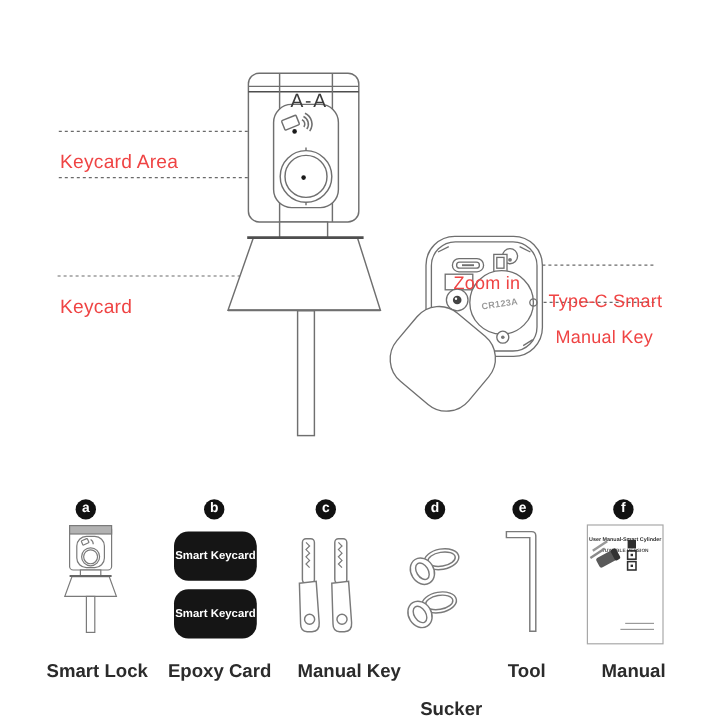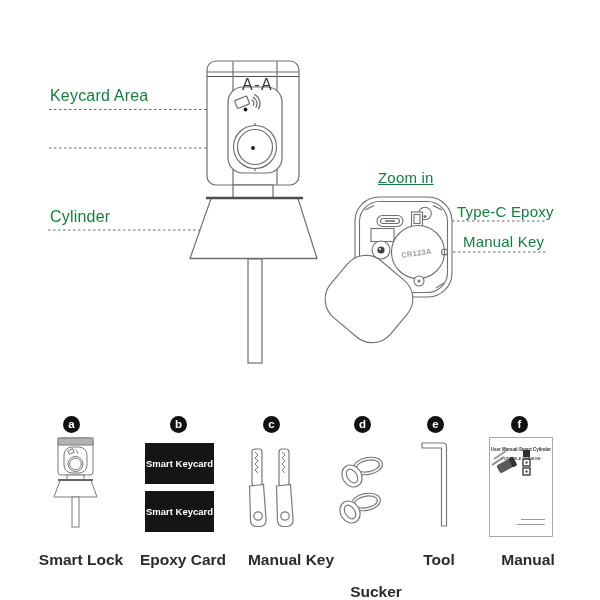--- a/index.html
+++ b/index.html
@@ -1,35 +1,35 @@
 <!DOCTYPE html>
 <html><head>
 <meta charset="utf-8">
 <style>
   html,body{margin:0;padding:0;background:#fff;}
   .canvas{
     position:relative;width:600px;height:600px;background:#fff;overflow:hidden;
     font-family:"Liberation Sans", sans-serif;color:#3d3d3d;
   }
   .canvas svg{position:absolute;left:0;top:0;}
-  .lbl{position:absolute;font-size:16px;font-weight:400;color:#15803d;white-space:nowrap;letter-spacing:.2px;}
+  .lbl{position:absolute;font-size:16px;font-weight:400;color:#ef4444;white-space:nowrap;letter-spacing:.2px;margin-top:40px;}
   .lbl-sm{font-size:15px;}
   .title{position:absolute;font-size:16px;letter-spacing:1.5px;color:#3a3a3a;}
   .part-letter{
     position:absolute;width:17px;height:17px;border-radius:50%;
     background:#111;color:#fff;font-size:11.5px;font-weight:bold;
     display:flex;align-items:center;justify-content:center;line-height:1;
   }
   .part-label{
     position:absolute;top:551px;transform:translateX(-50%);
     font-size:15.5px;font-weight:bold;color:#2b2b2b;white-space:nowrap;
   }
   .keycard-card{
     position:absolute;left:145px;width:69px;height:41px;background:#151515;
-    border-radius:0;color:#fff;font-size:9.5px;font-weight:bold;
+    border-radius:12px;color:#fff;font-size:9.5px;font-weight:bold;
     display:flex;align-items:center;justify-content:center;white-space:nowrap;
   }
   .manual-book{
     position:absolute;left:489px;top:437px;width:64px;height:100px;
     background:#fff;border:1px solid #a8a8a8;box-sizing:border-box;
   }
   .manual-book .mb-title{margin-top:9px;text-align:center;font-size:4.5px;font-weight:bold;color:#333;white-space:nowrap;}
   .manual-book .mb-sub{margin-top:4px;text-align:center;font-size:4px;font-weight:bold;color:#4a4a4a;white-space:nowrap;}
   .manual-book .mb-art{display:block;margin:10px auto 0 auto;}
   .manual-book .mb-line{position:absolute;right:7px;height:1.5px;background:#9a9a9a;}
@@ -192,24 +192,24 @@
     </g>
 
     <g>
       <path d="M422,443 L443,443 Q446.5,443 446.5,446.5 L446.5,526 L441.5,526 L441.5,448 L422,448 Z" fill="#fff" stroke="#7a7a7a" stroke-width="1.2"></path>
     </g>
   </svg>
 
   <div class="title" style="left:242px;top:40px;margin-top:36px;">A-A</div>
 
   <div class="lbl" style="left:50px;top:87px;">Keycard Area</div>
-  <div class="lbl" style="left:50px;top:208px;">Cylinder</div>
-
-  <div class="lbl lbl-sm" style="left:378px;top:169px;text-decoration:underline;">Zoom in</div>
-  <div class="lbl lbl-sm" style="left:457px;top:203px;">Type-C Epoxy</div>
+  <div class="lbl" style="left:50px;top:208px;">Keycard</div>
+
+  <div class="lbl lbl-sm" style="left:378px;top:188px;">Zoom in</div>
+  <div class="lbl lbl-sm" style="left:457px;top:203px;">Type-C Smart</div>
   <div class="lbl lbl-sm" style="left:463px;top:233px;">Manual Key</div>
 
   <div class="part-letter" style="left:63px;top:416px;">a</div>
   <div class="part-letter" style="left:170px;top:416px;">b</div>
   <div class="part-letter" style="left:263px;top:416px;">c</div>
   <div class="part-letter" style="left:354px;top:416px;">d</div>
   <div class="part-letter" style="left:427px;top:416px;">e</div>
   <div class="part-letter" style="left:511px;top:416px;">f</div>
 
   <div class="keycard-card" style="top:443px;">Smart Keycard</div>

